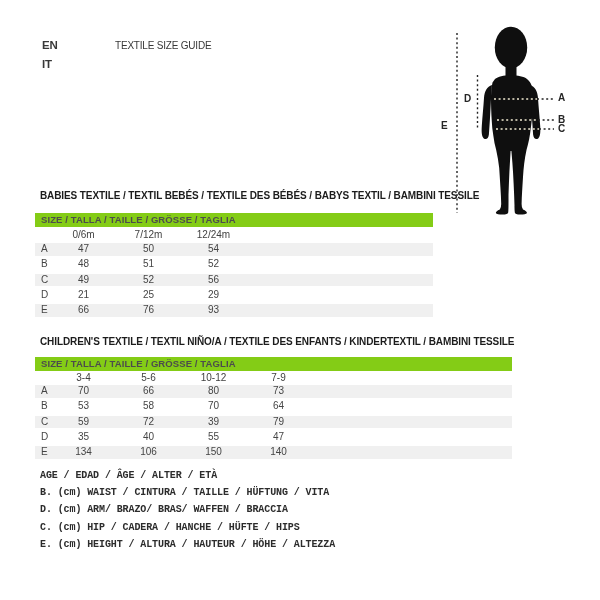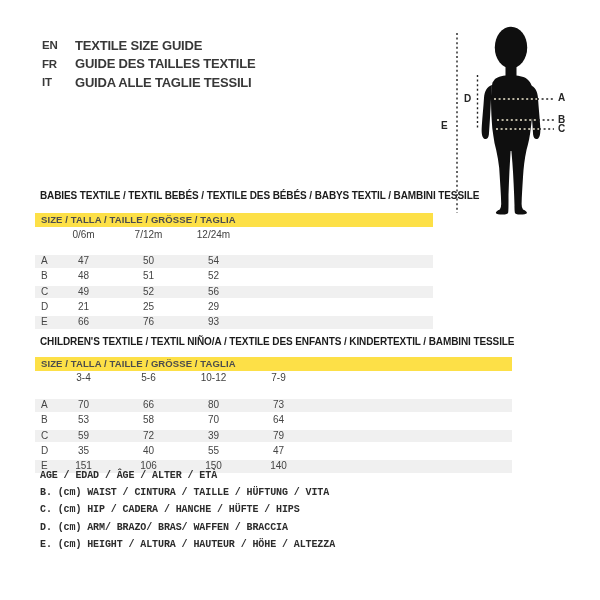--- a/index.html
+++ b/index.html
@@ -4,23 +4,23 @@
 <style>
   * { margin:0; padding:0; box-sizing:border-box; }
   html,body { background:#ffffff; }
   .page {
     position:relative; width:600px; height:600px; background:#ffffff;
     font-family:"Liberation Sans", sans-serif; color:#3d3d3d; overflow:hidden;
   }
 
   
   .lang-block { position:absolute; left:42px; top:36px; }
-  .lang-row { display:flex; height:18.5px; align-items:center; }
+  .lang-row { display:flex; height:18.5px; align-items:center;gap:40px; }
   .lang-code { width:33px; font-size:11.5px; font-weight:700; color:#383838; letter-spacing:-0.2px; }
-  .lang-label { font-size:13px; font-weight:700; color:#383838; letter-spacing:-0.2px; }
+  .lang-label { font-size:10px; font-weight:400; color:#383838; letter-spacing:-0.2px; }
 
   
   .figure-block { position:absolute; left:437px; top:25px; width:140px; height:195px; }
   .figure-block svg { position:absolute; left:0; top:0; }
   .measure-label { position:absolute; font-size:10px; font-weight:700; color:#262626; }
   .lbl-A { left:121px; top:67px; }
   .lbl-B { left:121px; top:88.5px; }
   .lbl-C { left:121px; top:97.5px; }
   .lbl-D { left:27px;  top:68px; }
   .lbl-E { left:4px;   top:95px; }
@@ -28,55 +28,50 @@
   
   .section-title { position:absolute; left:40px; font-size:10px; font-weight:700; color:#1c1c1c; letter-spacing:-0.1px; white-space:nowrap; }
   .babies-title   { top:190px; }
   .children-title { top:336px; }
 
   
   .size-table { position:absolute; left:35px; }
   .babies-table   { top:213px; width:398px; }
   .children-table { top:357px; width:477px; }
   .size-bar {
-    height:14px; line-height:14px; background:#fde047;
+    height:14px; line-height:14px; background:#84cc16;
     font-size:9.5px; font-weight:700; color:#4c4c4c; padding-left:6px; letter-spacing:0.1px;
   }
   .grid-row { display:grid; }
   .babies-table .grid-row   { grid-template-columns:16px 65px 65px 65px; }
   .children-table .grid-row { grid-template-columns:16px 65px 65px 65px 65px; }
   .col-row { font-size:10px; color:#3f3f3f; }
-  .babies-table .col-row   { height:28px; line-height:16px; }
-  .children-table .col-row { height:28px; line-height:14px; }
+  .babies-table .col-row   { height:16px; line-height:16px; }
+  .children-table .col-row { height:14px; line-height:14px; }
   .data-row { height:12.5px; line-height:12.5px; margin-bottom:2.8px; font-size:10px; color:#454545; }
   .data-row.striped { background:#f0f0f0; }
   .row-label { padding-left:6px; font-size:10px; color:#454545; }
   .cell { text-align:center; }
 
   
   .legend-block { position:absolute; left:40px; top:467px; }
   .legend-line { height:17.2px; line-height:17.2px; font-size:10px; font-weight:700; color:#2c2c2c; letter-spacing:-0.1px; white-space:nowrap;font-family:Liberation Mono, monospace; }
 </style>
 </head>
 <body>
 
 <div class="page">
 
   <div class="lang-block">
     <div class="lang-row">
       <span class="lang-code">EN</span>
       <span class="lang-label">TEXTILE SIZE GUIDE</span>
     </div>
     <div class="lang-row">
-      <span class="lang-code">FR</span>
-      <span class="lang-label">GUIDE DES TAILLES TEXTILE</span>
-    </div>
-    <div class="lang-row">
       <span class="lang-code">IT</span>
-      <span class="lang-label">GUIDA ALLE TAGLIE TESSILI</span>
     </div>
   </div>
 
   <div class="figure-block">
     <svg width="140" height="195" viewBox="0 0 140 195">
 
       <g transform="translate(30,0)" fill="#0f0f0f">
         <ellipse cx="44" cy="22.5" rx="16.2" ry="20.8"></ellipse>
         <rect x="38.5" y="36" width="11" height="20"></rect>
         <path d="
@@ -219,28 +214,28 @@
     </div>
     <div class="grid-row data-row">
       <span class="row-label">D</span>
       <span class="cell">35</span>
       <span class="cell">40</span>
       <span class="cell">55</span>
       <span class="cell">47</span>
     </div>
     <div class="grid-row data-row striped">
       <span class="row-label">E</span>
-      <span class="cell">151</span>
+      <span class="cell">134</span>
       <span class="cell">106</span>
       <span class="cell">150</span>
       <span class="cell">140</span>
     </div>
   </div>
 
   <div class="legend-block">
     <div class="legend-line">AGE / EDAD / ÂGE / ALTER / ETÀ</div>
     <div class="legend-line">B. (cm) WAIST / CINTURA / TAILLE / HÜFTUNG / VITA</div>
+    <div class="legend-line">D. (cm) ARM/ BRAZO/ BRAS/ WAFFEN / BRACCIA</div>
     <div class="legend-line">C. (cm) HIP / CADERA / HANCHE / HÜFTE / HIPS</div>
-    <div class="legend-line">D. (cm) ARM/ BRAZO/ BRAS/ WAFFEN / BRACCIA</div>
     <div class="legend-line">E. (cm) HEIGHT / ALTURA / HAUTEUR / HÖHE / ALTEZZA</div>
   </div>
 
 </div>
 
 </body></html>

